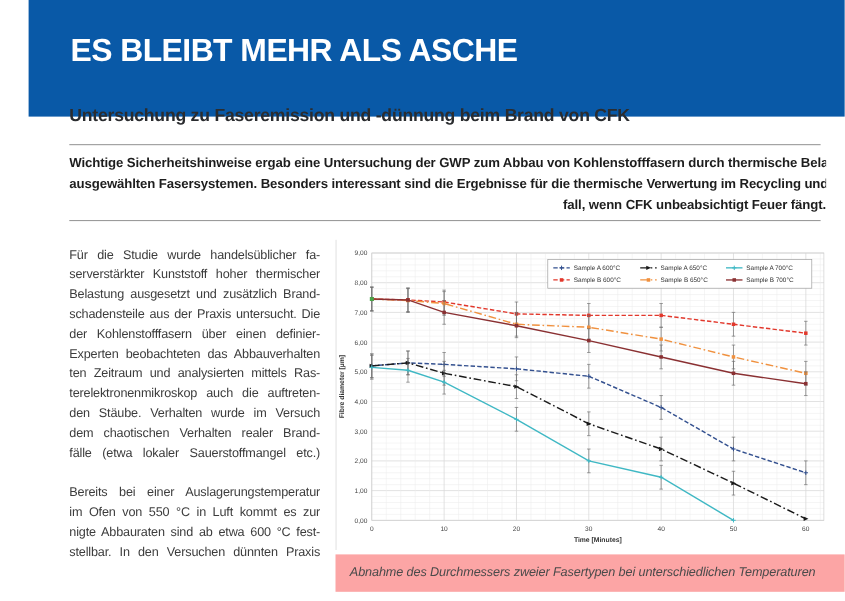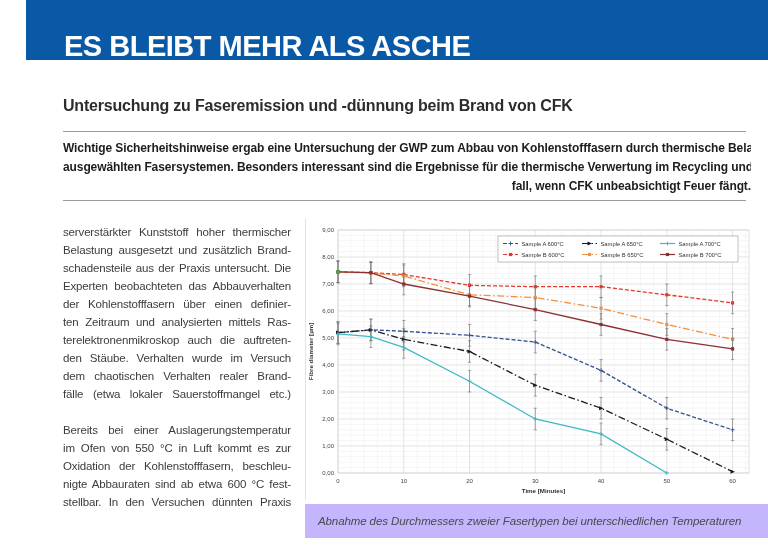--- a/index.html
+++ b/index.html
@@ -1,31 +1,31 @@
 <!DOCTYPE html>
 <html><head>
 <meta charset="utf-8">
 <style>
   html,body{margin:0;padding:0;background:#ffffff;}
   body{width:768px;height:546px;overflow:hidden;font-family:"Liberation Sans",sans-serif;}
   .page{position:absolute;left:0;top:0;width:768px;height:546px;background:#fff;overflow:hidden;}
-  .banner{position:absolute;left:26px;top:0;width:742px;height:60px;background:#0959a7;}
+  .banner{position:absolute;left:26px;top:0;width:742px;height:106px;background:#0959a7;}
   .banner h1{margin:0;position:absolute;left:38px;top:30px;font-size:29px;font-weight:bold;color:#ffffff;letter-spacing:-0.5px;white-space:nowrap;}
   .subtitle{position:absolute;left:63px;top:97px;font-size:16px;font-weight:bold;color:#2a2c2f;letter-spacing:-0.2px;white-space:nowrap;}
   .rule{position:absolute;left:63px;width:683px;height:0;border:none;border-top:1px solid #9b9b9b;margin:0;}
   #rule1{top:131px;} #rule2{top:200px;}
   .lead{position:absolute;left:63px;top:139px;width:688px;font-size:12px;font-weight:bold;color:#1d1d1d;line-height:19px;letter-spacing:-0.1px;}
   .bodycol{position:absolute;left:63px;top:223px;width:228px;font-size:11.5px;color:#3c3c3c;line-height:18px;letter-spacing:-0.15px;}
   .para{margin:0 0 18px 0;}
   .jline{text-align:justify;text-align-last:justify;overflow:hidden;white-space:nowrap;}
   .lline{text-align:right;white-space:nowrap;}
   .chartbox{position:absolute;left:305px;top:218px;width:463px;height:282px;background:#fff;border-left:1px solid #e3e3e3;}
   .chartbox svg{display:block;}
   svg text{font-family:"Liberation Sans",sans-serif;}
-  .captionbar{position:absolute;left:305px;top:504px;width:463px;height:34px;background:#c4b5fd;display:flex;align-items:center;}
+  .captionbar{position:absolute;left:305px;top:504px;width:463px;height:34px;background:#fca5a5;display:flex;align-items:center;}
   .captionbar span{font-style:italic;font-size:11.5px;color:#4a4a4a;padding-left:13px;letter-spacing:-0.1px;white-space:nowrap;}
 </style>
 </head>
 <body>
 
 <div class="page">
 
   <div class="banner" style="background: rgb(9, 89, 167);">
     <h1>ES BLEIBT MEHR ALS ASCHE</h1>
   </div>
@@ -37,35 +37,35 @@
   <div class="lead" id="lead">
       <div class="jline">Wichtige Sicherheitshinweise ergab eine Untersuchung der GWP zum Abbau von Kohlenstofffasern durch thermische Belastung an</div>
       <div class="jline">ausgewählten Fasersystemen. Besonders interessant sind die Ergebnisse für die thermische Verwertung im Recycling und im Brand-</div>
       <div class="lline">fall, wenn CFK unbeabsichtigt Feuer fängt.</div>
     </div>
 
   <hr class="rule" id="rule2">
 
   <div class="bodycol" id="bodycol">
       <div class="para">
+        <div class="jline">Für die Studie wurde handelsüblicher fa-</div>
         <div class="jline">serverstärkter Kunststoff hoher thermischer</div>
         <div class="jline">Belastung ausgesetzt und zusätzlich Brand-</div>
         <div class="jline">schadensteile aus der Praxis untersucht. Die</div>
+        <div class="jline">der Kohlenstofffasern über einen definier-</div>
         <div class="jline">Experten beobachteten das Abbauverhalten</div>
-        <div class="jline">der Kohlenstofffasern über einen definier-</div>
         <div class="jline">ten Zeitraum und analysierten mittels Ras-</div>
         <div class="jline">terelektronenmikroskop auch die auftreten-</div>
         <div class="jline">den Stäube. Verhalten wurde im Versuch</div>
         <div class="jline">dem chaotischen Verhalten realer Brand-</div>
         <div class="jline">fälle (etwa lokaler Sauerstoffmangel etc.)</div>
       </div>
       <div class="para">
         <div class="jline">Bereits bei einer Auslagerungstemperatur</div>
         <div class="jline">im Ofen von 550 °C in Luft kommt es zur</div>
-        <div class="jline">Oxidation der Kohlenstofffasern, beschleu-</div>
         <div class="jline">nigte Abbauraten sind ab etwa 600 °C fest-</div>
         <div class="jline">stellbar. In den Versuchen dünnten Praxis</div>
       </div>
     </div>
 
   <div class="chartbox">
     <svg id="chart-svg" width="463" height="282" viewBox="0 0 463 282">
         <g>
           <line x1="32" y1="255" x2="443" y2="255" stroke="#d9d9d9" stroke-width="0.7"></line>
           <line x1="32" y1="249.6" x2="443" y2="249.6" stroke="#ededed" stroke-width="0.5"></line>

